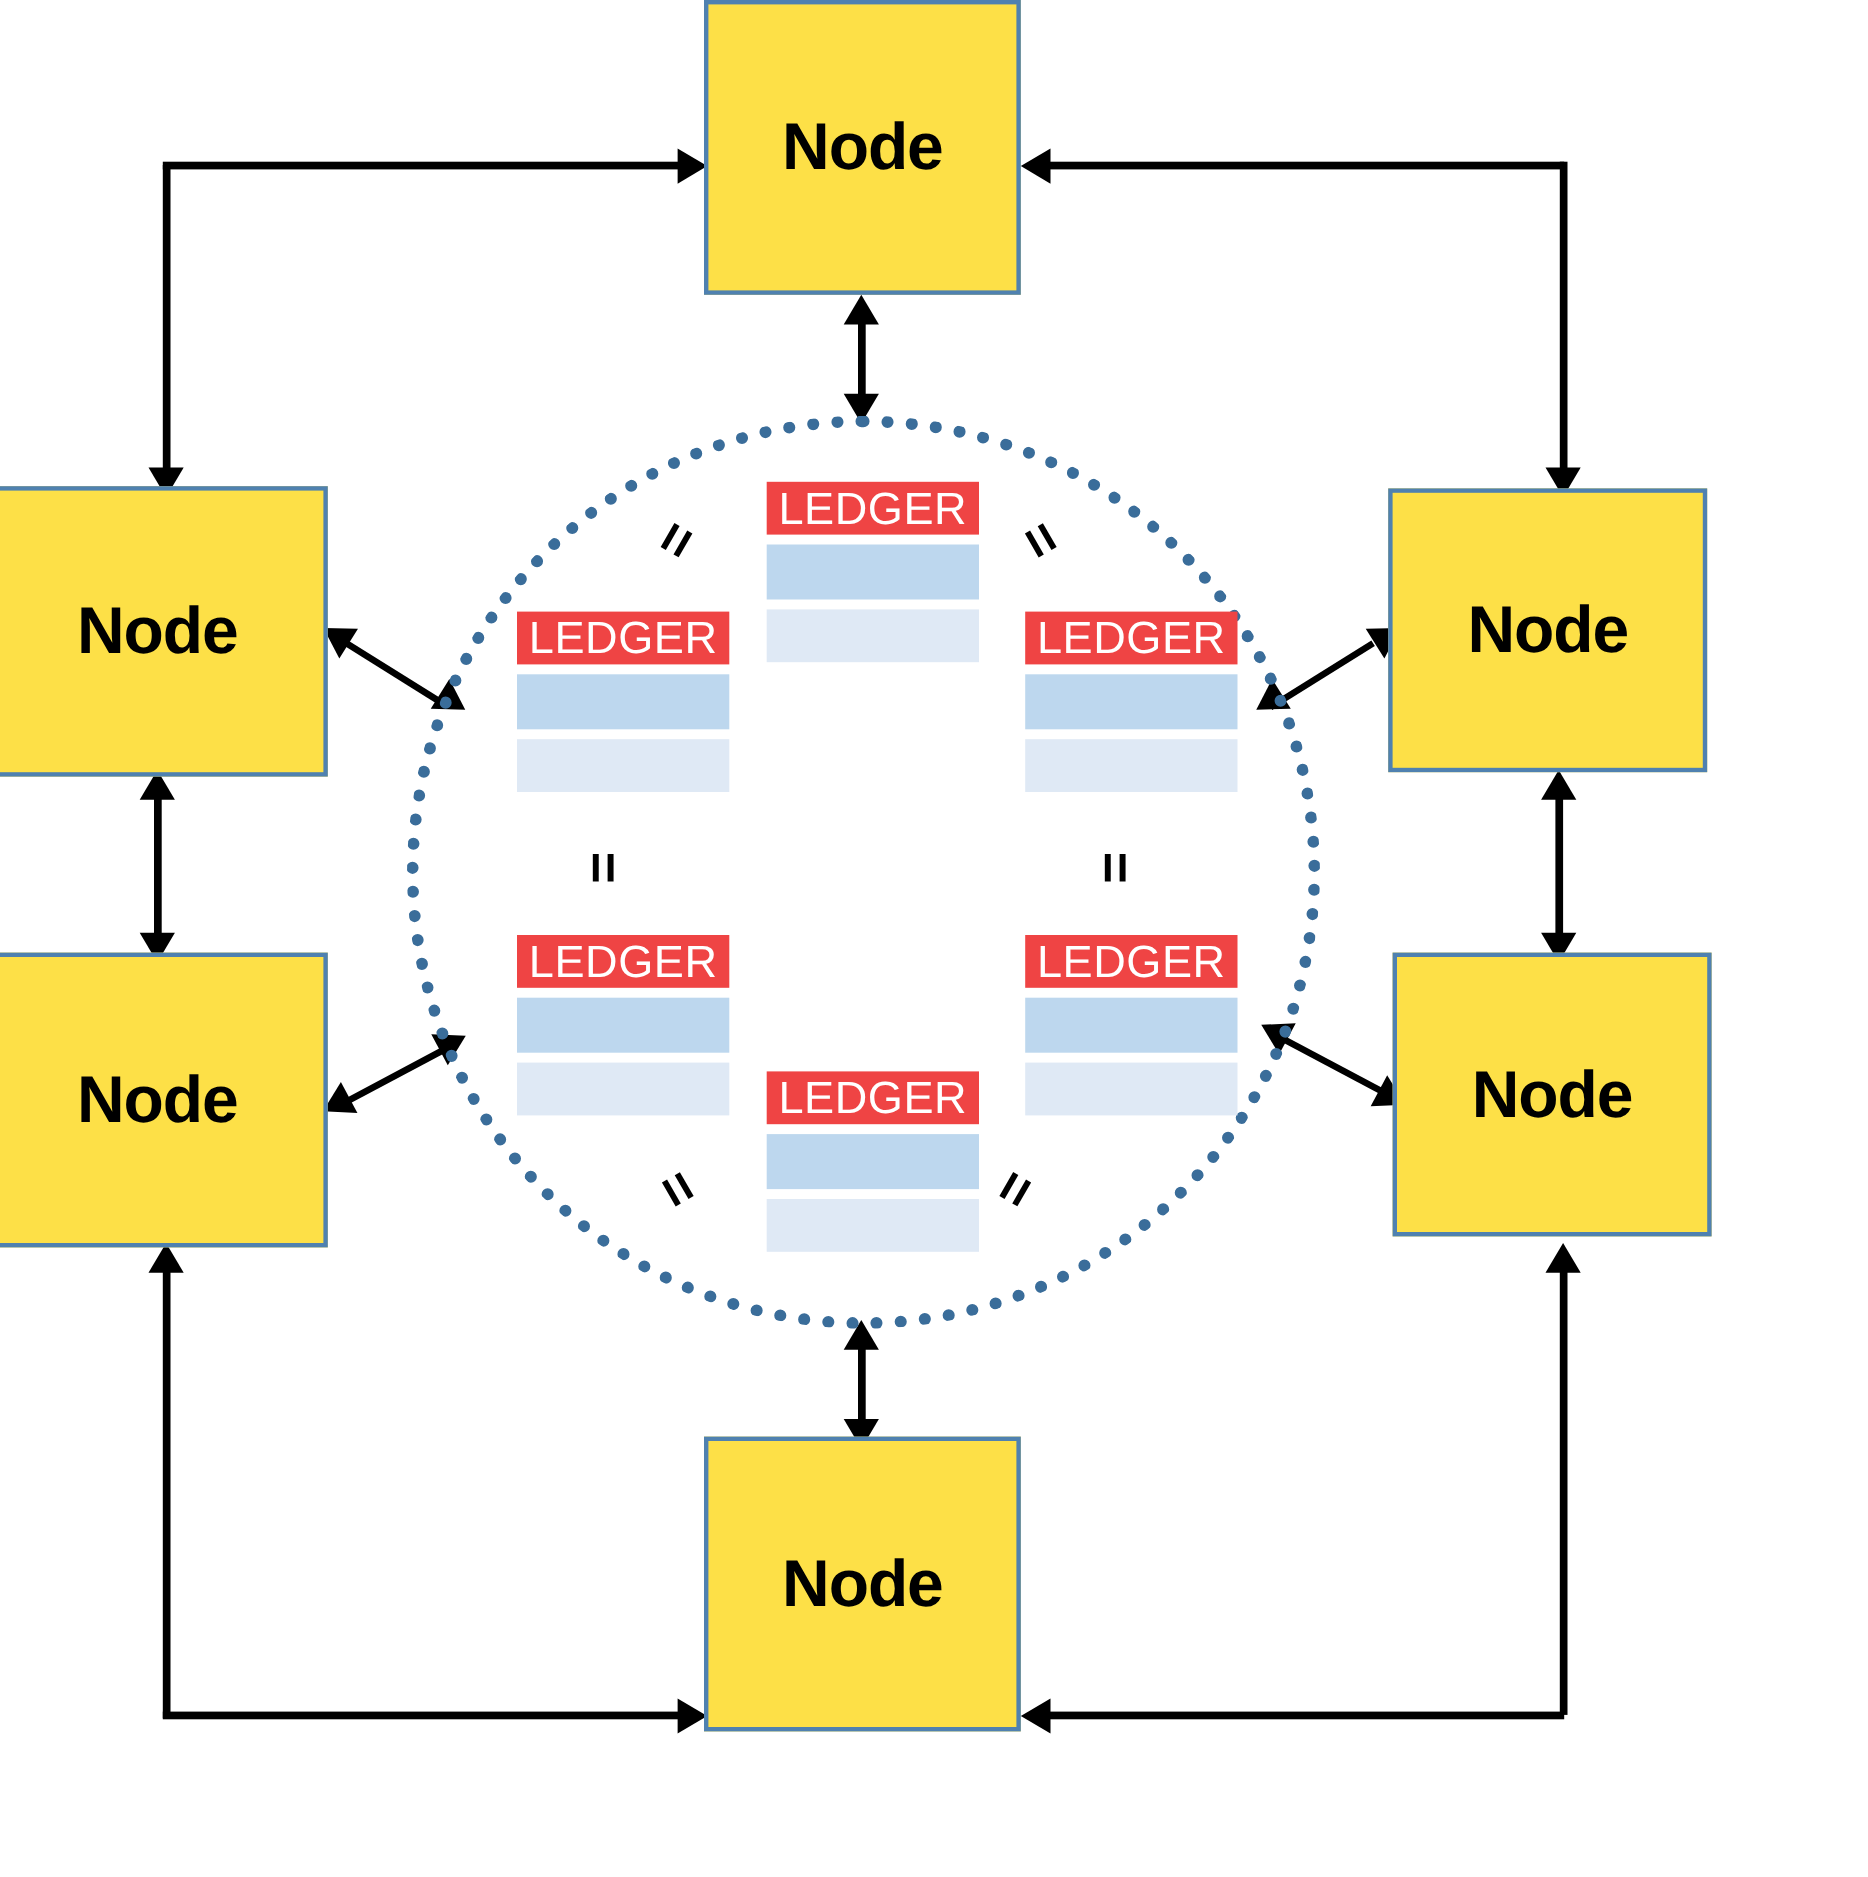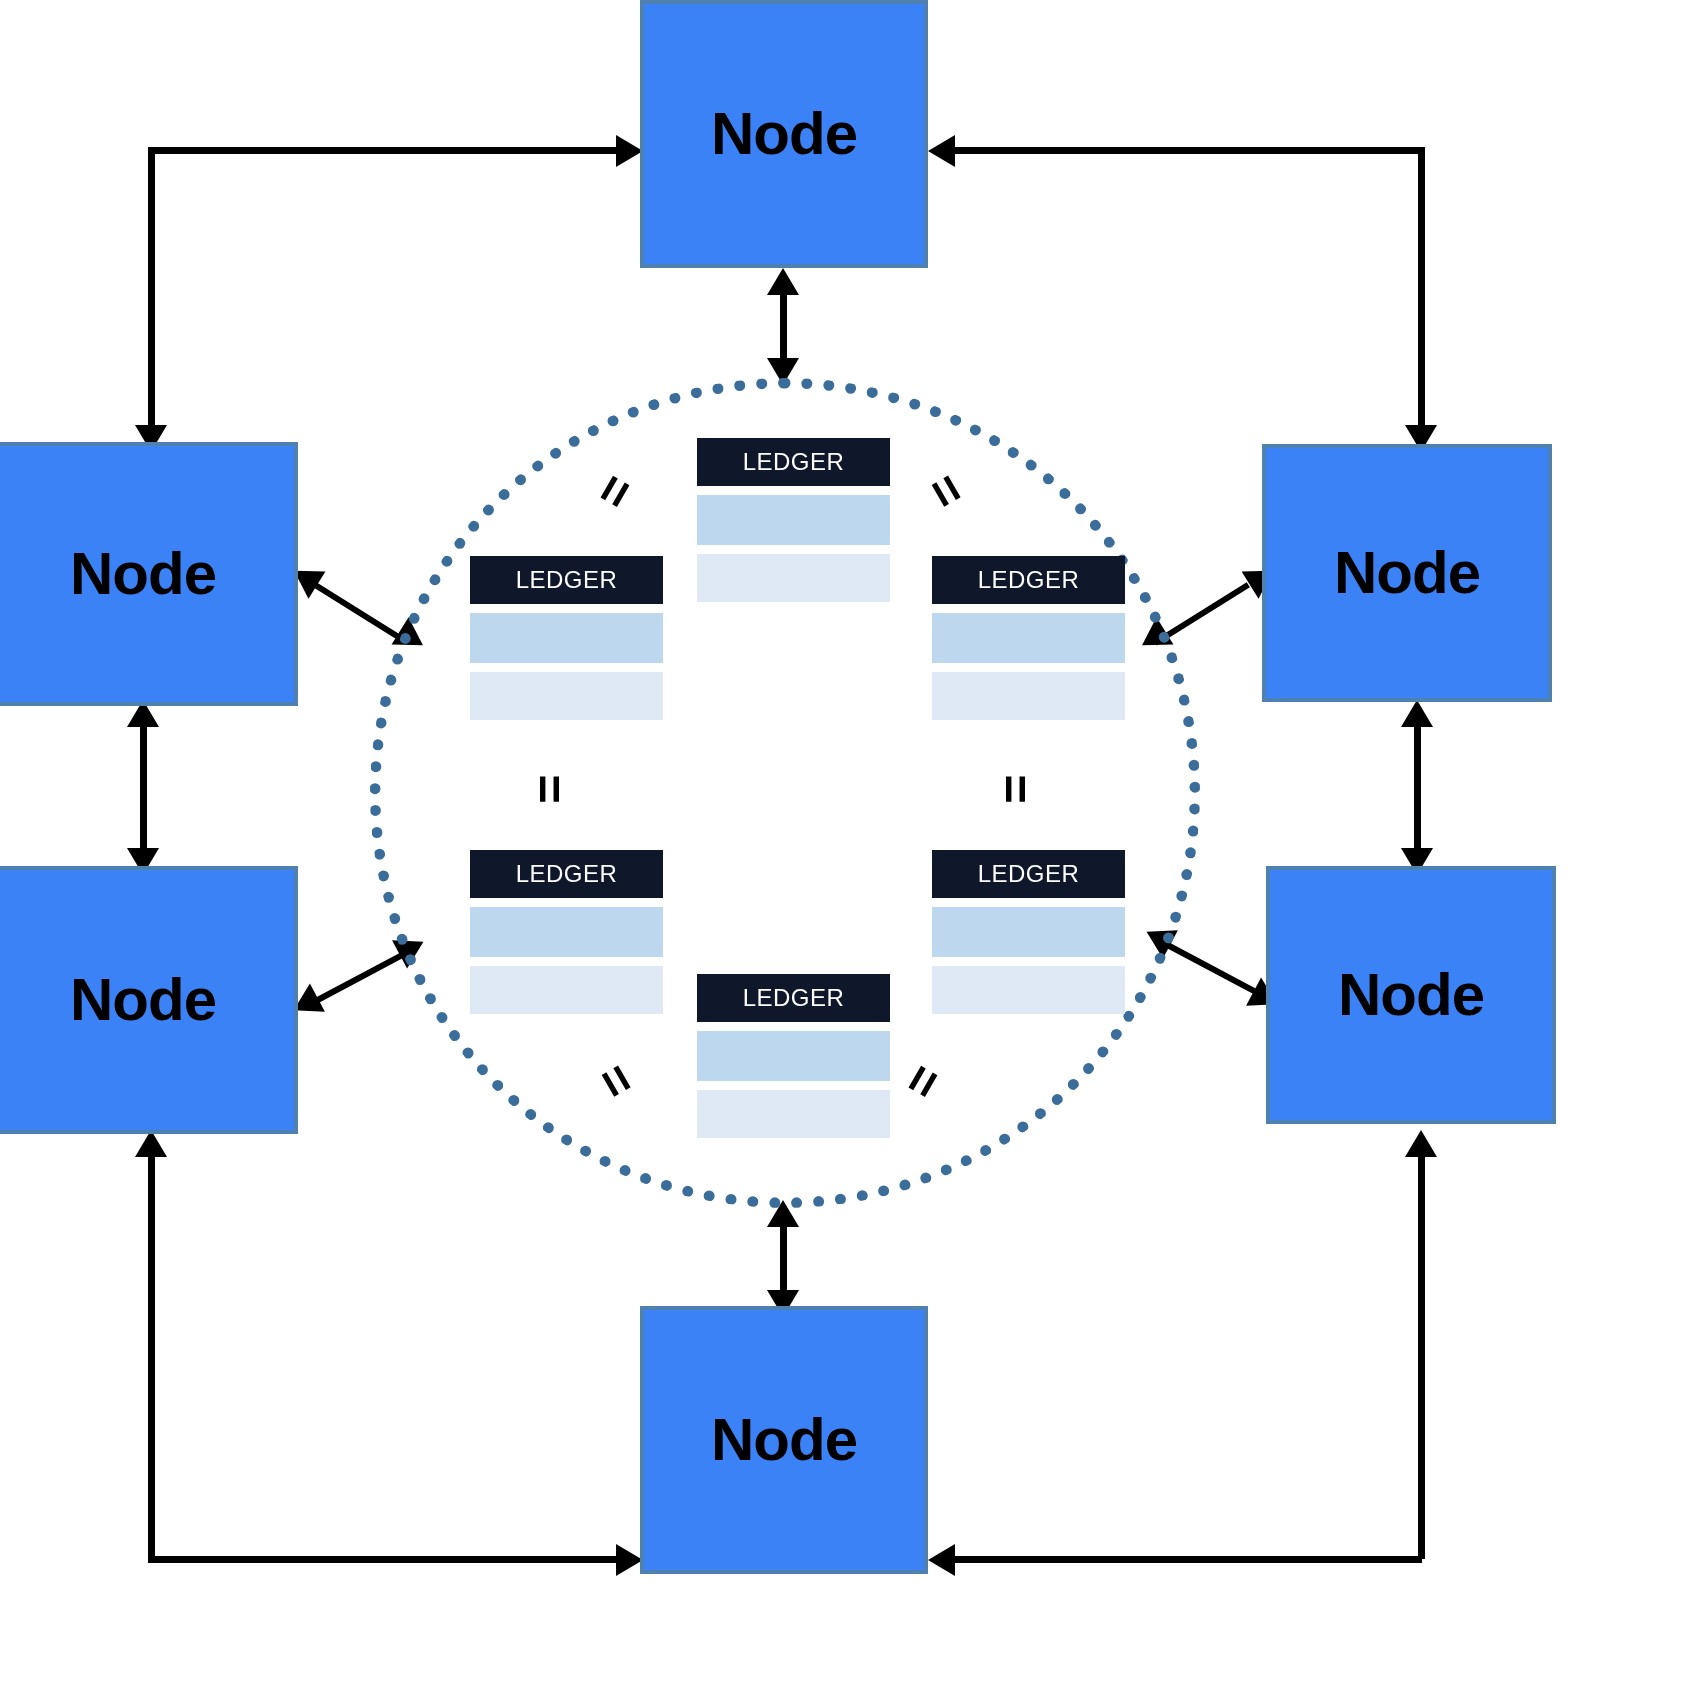--- a/index.html
+++ b/index.html
@@ -4,21 +4,21 @@
 <style>
   html,body{margin:0;padding:0;background:#ffffff;}
   body{width:1698px;height:1706px;position:relative;overflow:hidden;
        font-family:"Liberation Sans","DejaVu Sans",sans-serif;}
 
   #stage{position:absolute;left:0;top:0;width:1698px;height:1706px;}
 
   
   .node{
     position:absolute;
-    background:#3b82f6;
+    background:#fde047;
     border:4px solid #4f81b0;
     box-sizing:border-box;
     display:flex;align-items:center;justify-content:center;
   }
   .node .label{
     font-size:60px;font-weight:700;color:#000;letter-spacing:-1px;
     line-height:1;
   }
 
   
@@ -26,23 +26,23 @@
     position:absolute;
     left:370px;top:378px;width:830px;height:830px;
     border:11px dotted #3a6d9a;
     border-radius:50%;
     box-sizing:border-box;
   }
 
   
   .ledger{position:absolute;width:193px;}
   .ledger .hdr{
-    height:48px;background:#0f172a;
+    height:48px;background:#ef4444;
     display:flex;align-items:center;justify-content:center;
-    color:#ffffff;font-size:24px;font-weight:400;letter-spacing:0.5px;
+    color:#ffffff;font-size:41px;font-weight:400;letter-spacing:0.5px;
     line-height:1;
   }
   .ledger .row1{height:50px;background:#bdd7ee;margin-top:9px;}
   .ledger .row2{height:48px;background:#dfe9f5;margin-top:9px;}
 
   
   #consensus{
     position:absolute;left:601px;top:757px;width:370px;
     text-align:center;font-size:55px;font-weight:700;color:#000;
     line-height:1;

